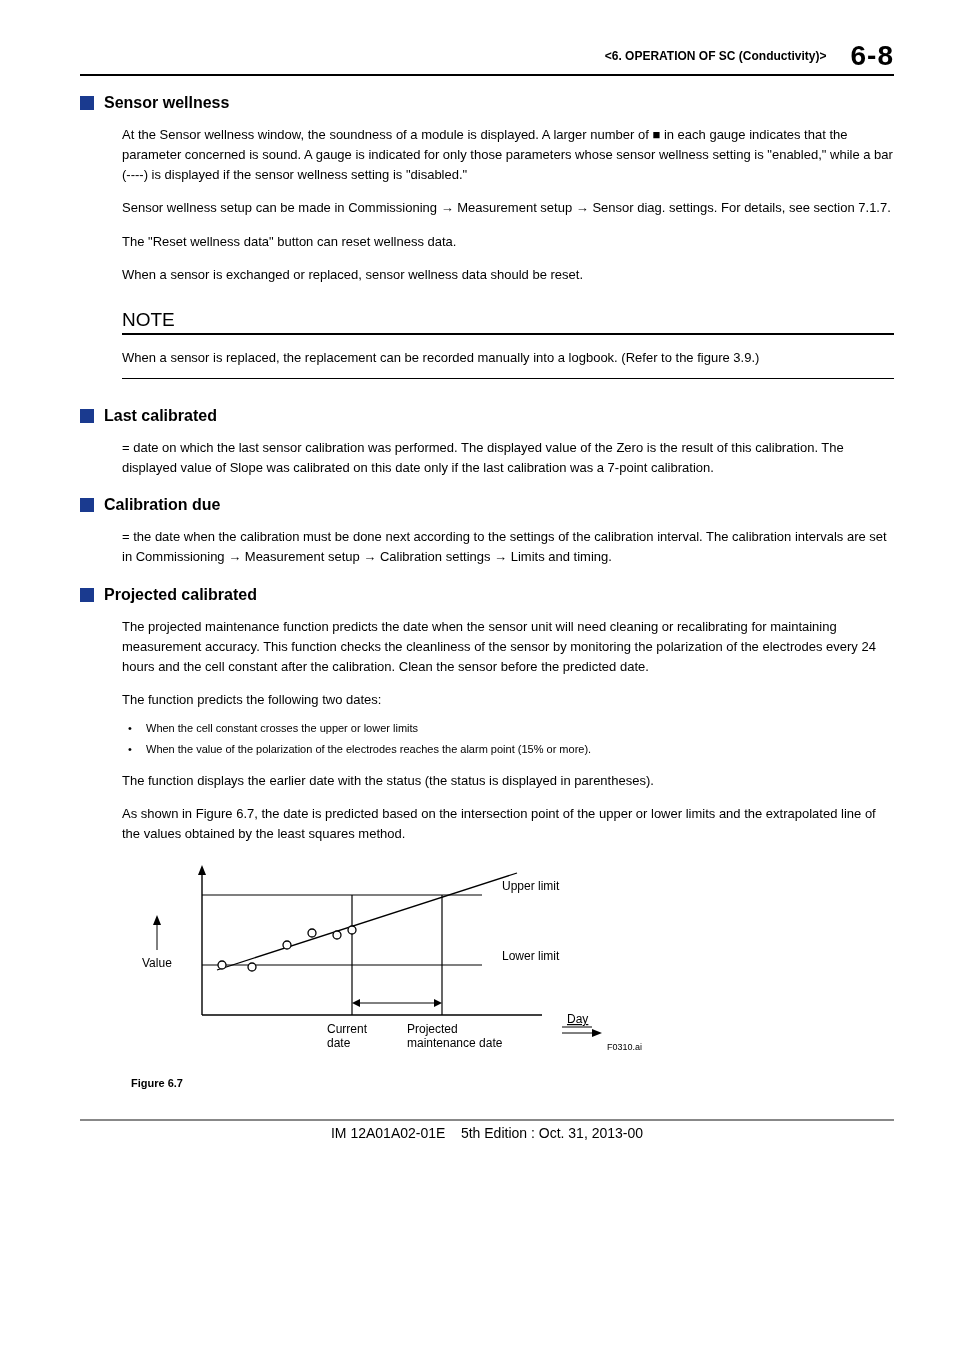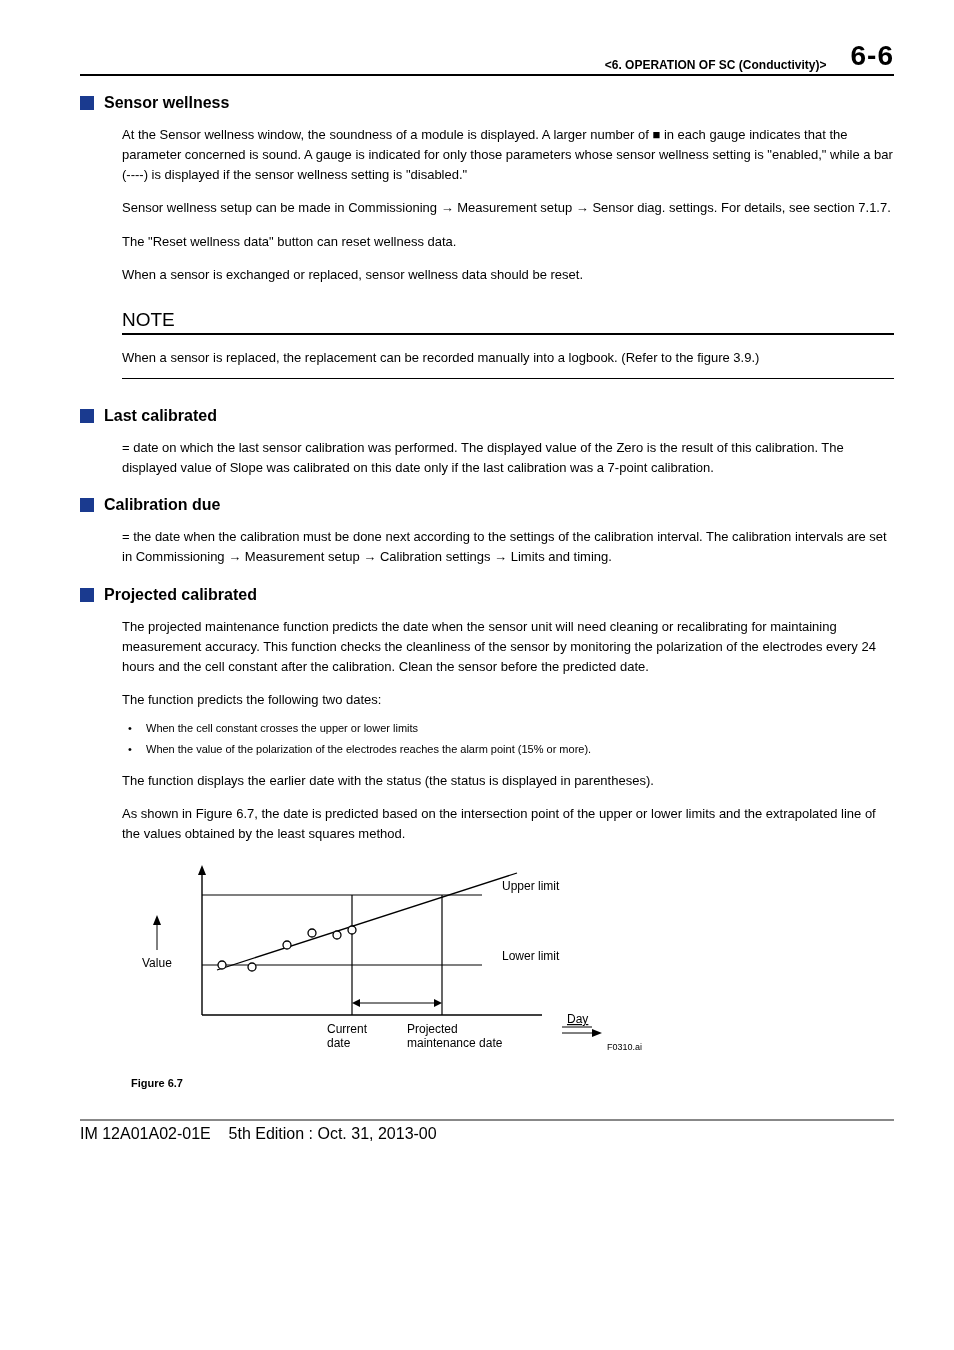--- a/index.html
+++ b/index.html
@@ -1,42 +1,42 @@
 <!DOCTYPE html>
 <html><head>
 <meta charset="utf-8">
 <style>
 body { margin:0; padding:0; font-family:Arial,Helvetica,sans-serif; background:#fff; color:#000; }
 .page { width:954px; margin:0 auto; padding:40px 60px 30px 80px; box-sizing:border-box; }
-.header-row { display:flex; align-items:flex-end; border-bottom:2px solid #000; padding-bottom:2px; margin-bottom:18px; }
+.header-row { display:flex; align-items:center; border-bottom:2px solid #000; padding-bottom:2px; margin-bottom:18px; }
 .header-title { flex:1; text-align:right; font-size:12px; font-weight:bold; padding-right:24px; }
 .page-num { font-size:28px; font-weight:bold; letter-spacing:1px; }
 .h2 { display:flex; align-items:center; font-size:16px; font-weight:bold; margin:18px 0 8px 0; }
 .marker { display:inline-block; width:14px; height:14px; background:#1a3a8f; margin-right:10px; flex-shrink:0; }
 .body-text { font-size:13px; line-height:1.55; margin:13px 0 10px 0; padding-left:42px; }
 .note-head { font-size:19px; font-weight:normal; margin:24px 0 0 42px; }
 .note-rule-top { border-top:2px solid #000; margin:2px 0 8px 42px; }
 .note-rule-bot { border-bottom:1px solid #000; margin:6px 0 28px 42px; }
 .bullet-list { list-style:none; margin:0 0 10px 0; padding-left:66px; }
 .bullet-list li { font-size:11px; line-height:1.55; margin-bottom:4px; position:relative; }
 .bullet-list li:before { content:"•"; position:absolute; left:-18px; }
 .fig-wrap { padding-left:42px; margin-top:4px; }
 .fig-caption { font-size:11px; font-weight:bold; margin-top:8px;padding-left:9px; }
-.footer { text-align:left; font-size:16px; margin-top:30px; color:#000; }
+.footer { text-align:center; font-size:14px; margin-top:30px; color:#000; }
 .footer .rule { border-top:2px solid #888; margin-bottom:4px; }
 svg text { font-family:Arial,Helvetica,sans-serif; }
 </style>
 </head>
 <body>
 
 <div class="page">
 
   <div class="header-row">
     <div class="header-title">&lt;6.  OPERATION OF SC (Conductivity)&gt;</div>
-    <div class="page-num">6-6</div>
+    <div class="page-num">6-8</div>
   </div>
 
   <div class="h2">
       <span class="marker"></span>
       <span>Sensor wellness</span>
     </div>
   <p class="body-text">At the Sensor wellness window, the soundness of a module is displayed. A larger number of ■ in each gauge indicates that the parameter concerned is sound. A gauge is indicated for only those parameters whose sensor wellness setting is "enabled," while a bar (----) is displayed if the sensor wellness setting is "disabled."</p>
   <p class="body-text">Sensor wellness setup can be made in Commissioning → Measurement setup → Sensor diag. settings. For details, see section 7.1.7.</p>
   <p class="body-text">The "Reset wellness data" button can reset wellness data.</p>
   <p class="body-text">When a sensor is exchanged or replaced, sensor wellness data should be reset.</p>

